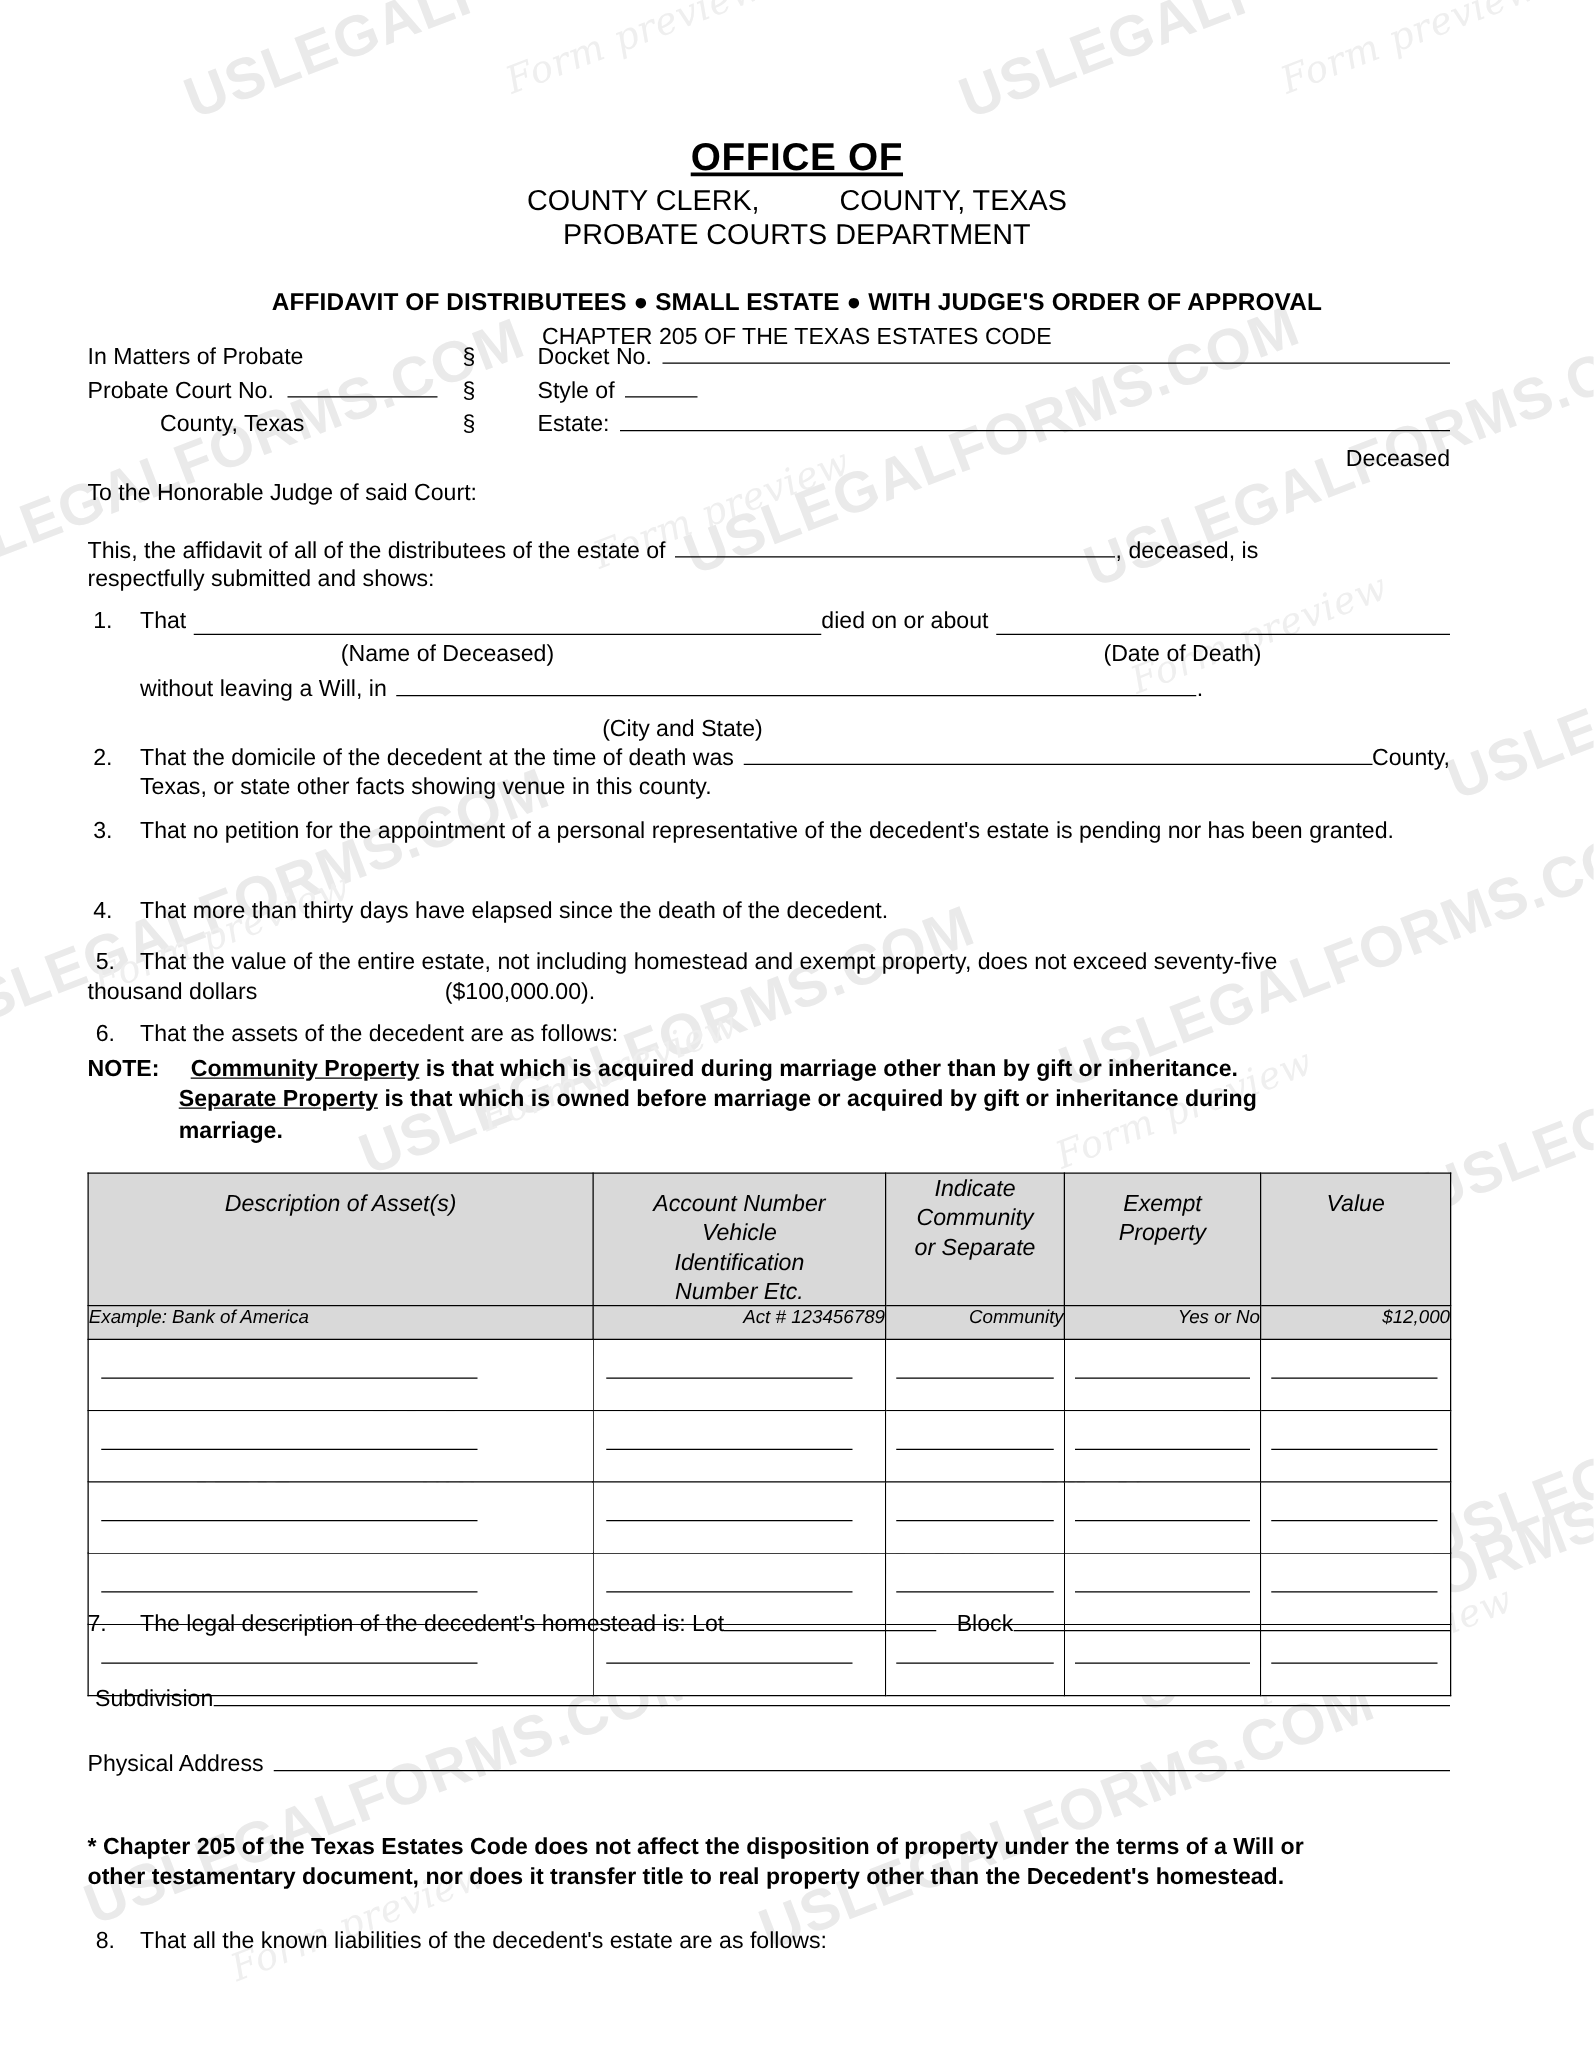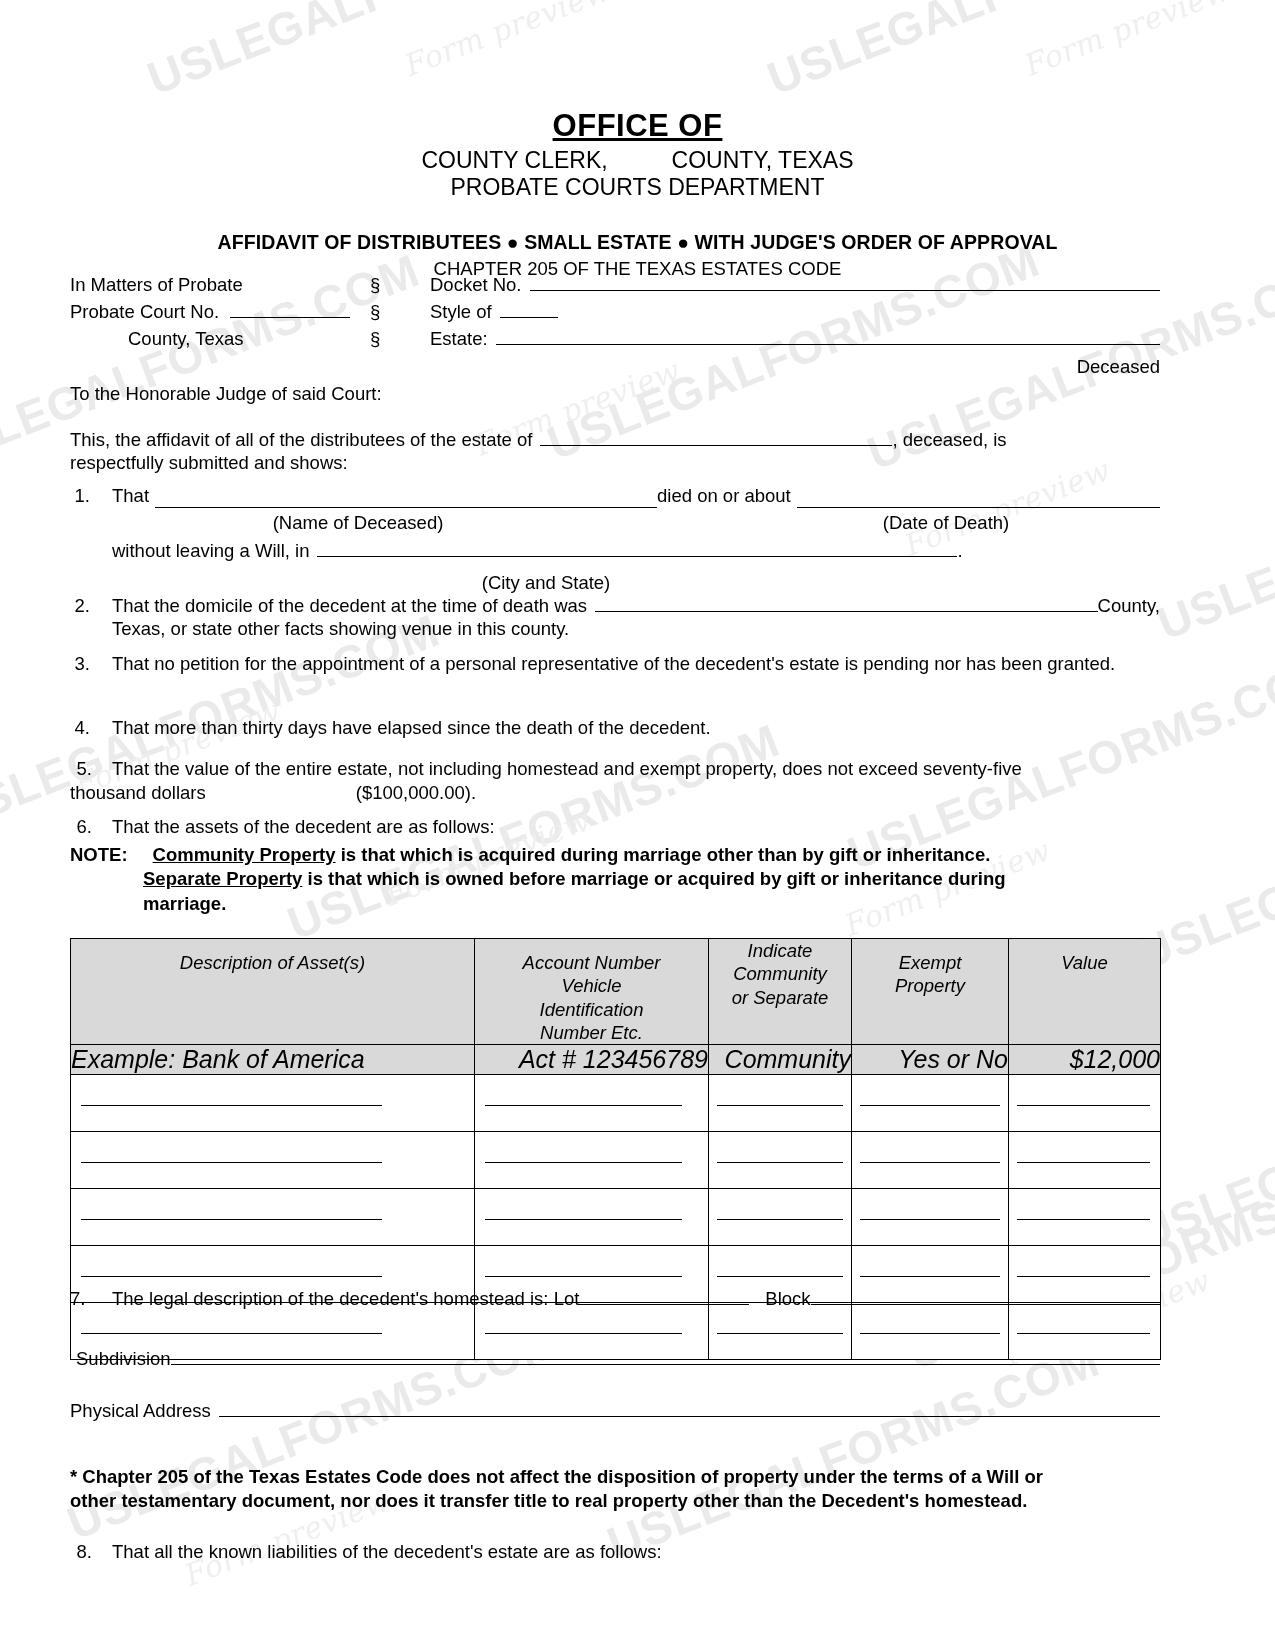--- a/index.html
+++ b/index.html
@@ -194,21 +194,21 @@
     text-align: center;
     font-size: 18.5px;
     line-height: 1.26;
     padding: 7px 4px 4px 4px;
     height: 90px;
     vertical-align: top;
   }
   .ex-cell {
     background: #d9d9d9;
     font-style: italic;
-    font-size: 25px;
+    font-size: 15px;
     padding: 4px 6px 5px 6px;
     height: 26px;
     margin-left: 31px;
   }
   .ex-left { text-align: left; padding-left: 18px; }
   .ex-center { text-align: right; }
   .blank-cell {
     height: 56px;
     position: relative;
     background: #ffffff;

